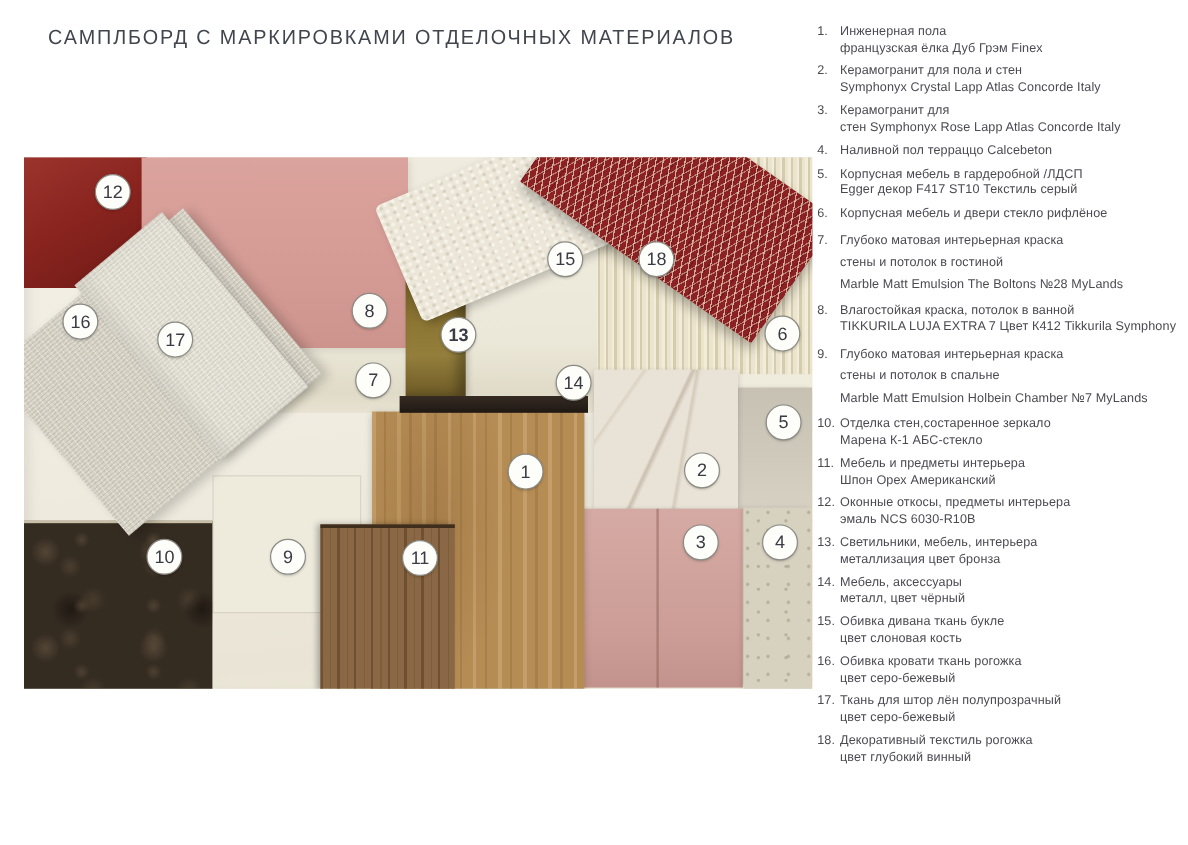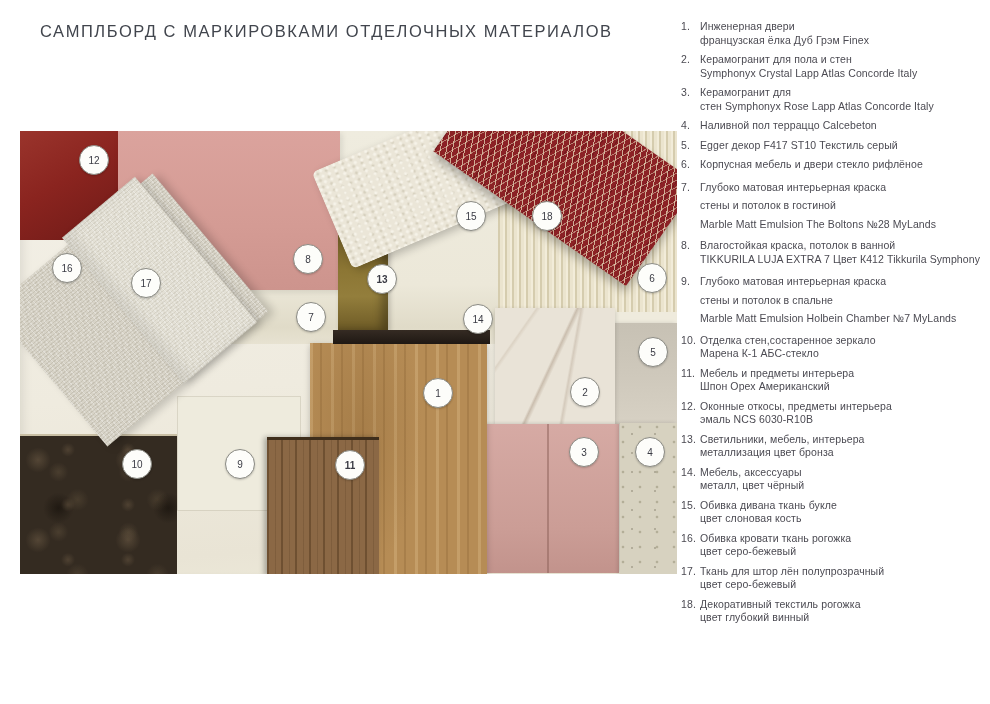--- a/index.html
+++ b/index.html
@@ -99,21 +99,21 @@
     background-image:
       repeating-linear-gradient(65deg,rgba(226,206,176,.80) 0 1px,transparent 1px 6px),
       repeating-linear-gradient(-65deg,rgba(226,206,176,.55) 0 1px,transparent 1px 6px),
       repeating-linear-gradient(90deg,rgba(75,8,12,.35) 0 1px,transparent 1px 12px);
     box-shadow:3px 5px 10px rgba(0,0,0,.28);}
   
   .marker{
     position:absolute;width:30px;height:30px;border-radius:50%;
     background:#fdfdfa;border:1px solid #8b8b84;box-sizing:border-box;
     display:flex;align-items:center;justify-content:center;
-    font-size:10px;color:#3a3b44;box-shadow:0 1px 2px rgba(0,0,0,.20);
+    font-size:15px;color:#3a3b44;box-shadow:0 1px 2px rgba(0,0,0,.20);
   }
   
   .legend{position:absolute;left:681px;top:20px;width:304px;color:#4b4a52;}
   .legend-item{display:grid;grid-template-columns:19px 1fr;margin-bottom:6px;
     font-size:10.5px;line-height:13.5px;letter-spacing:.1px;}
   .legend-item.spaced{line-height:18.5px;}
   .legend-item .num{white-space:nowrap;}
 </style>
 </head>
 <body>
@@ -144,36 +144,36 @@
       <div class="marker" style="left: 403px; top: 247px;">1</div>
       <div class="marker" style="left: 550px; top: 246px;">2</div>
       <div class="marker" style="left: 549px; top: 306px;">3</div>
       <div class="marker" style="left: 615px; top: 306px;">4</div>
       <div class="marker" style="left: 618px; top: 206px;">5</div>
       <div class="marker" style="left: 617px; top: 132px;">6</div>
       <div class="marker" style="left: 276px; top: 171px;">7</div>
       <div class="marker" style="left: 273px; top: 113px;">8</div>
       <div class="marker" style="left: 205px; top: 318px;">9</div>
       <div class="marker" style="left: 102px; top: 318px;">10</div>
-      <div class="marker" style="left: 315px; top: 319px; font-weight: bold;">11</div>
+      <div class="marker" style="left: 315px; top: 319px;">11</div>
       <div class="marker" style="left: 59px; top: 14px;">12</div>
       <div class="marker" style="left: 347px; top: 133px; font-weight: bold;">13</div>
       <div class="marker" style="left: 403px; top: 173px; margin-left: 40px;">14</div>
       <div class="marker" style="left: 436px; top: 70px;">15</div>
       <div class="marker" style="left: 32px; top: 122px; text-align: center;">16</div>
       <div class="marker" style="left: 111px; top: 137px;">17</div>
       <div class="marker" style="left: 512px; top: 70px;">18</div>
     </div>
 </div>
 
 <div class="legend" id="legend">
     <div class="legend-item">
       <span class="num">1.</span>
       <div>
-        <div>Инженерная двери</div>
+        <div>Инженерная пола</div>
         <div>французская ёлка Дуб Грэм Finex</div>
       </div>
     </div>
     <div class="legend-item">
       <span class="num">2.</span>
       <div>
         <div>Керамогранит для пола и стен</div>
         <div>Symphonyx Crystal Lapp Atlas Concorde Italy</div>
       </div>
     </div>
@@ -186,20 +186,21 @@
     </div>
     <div class="legend-item">
       <span class="num">4.</span>
       <div>
         <div>Наливной пол терраццо Calcebeton</div>
       </div>
     </div>
     <div class="legend-item">
       <span class="num">5.</span>
       <div>
+        <div>Корпусная мебель в гардеробной /ЛДСП</div>
         <div>Egger декор F417 ST10 Текстиль серый</div>
       </div>
     </div>
     <div class="legend-item">
       <span class="num">6.</span>
       <div>
         <div>Корпусная мебель и двери стекло рифлёное</div>
       </div>
     </div>
     <div class="legend-item spaced">

